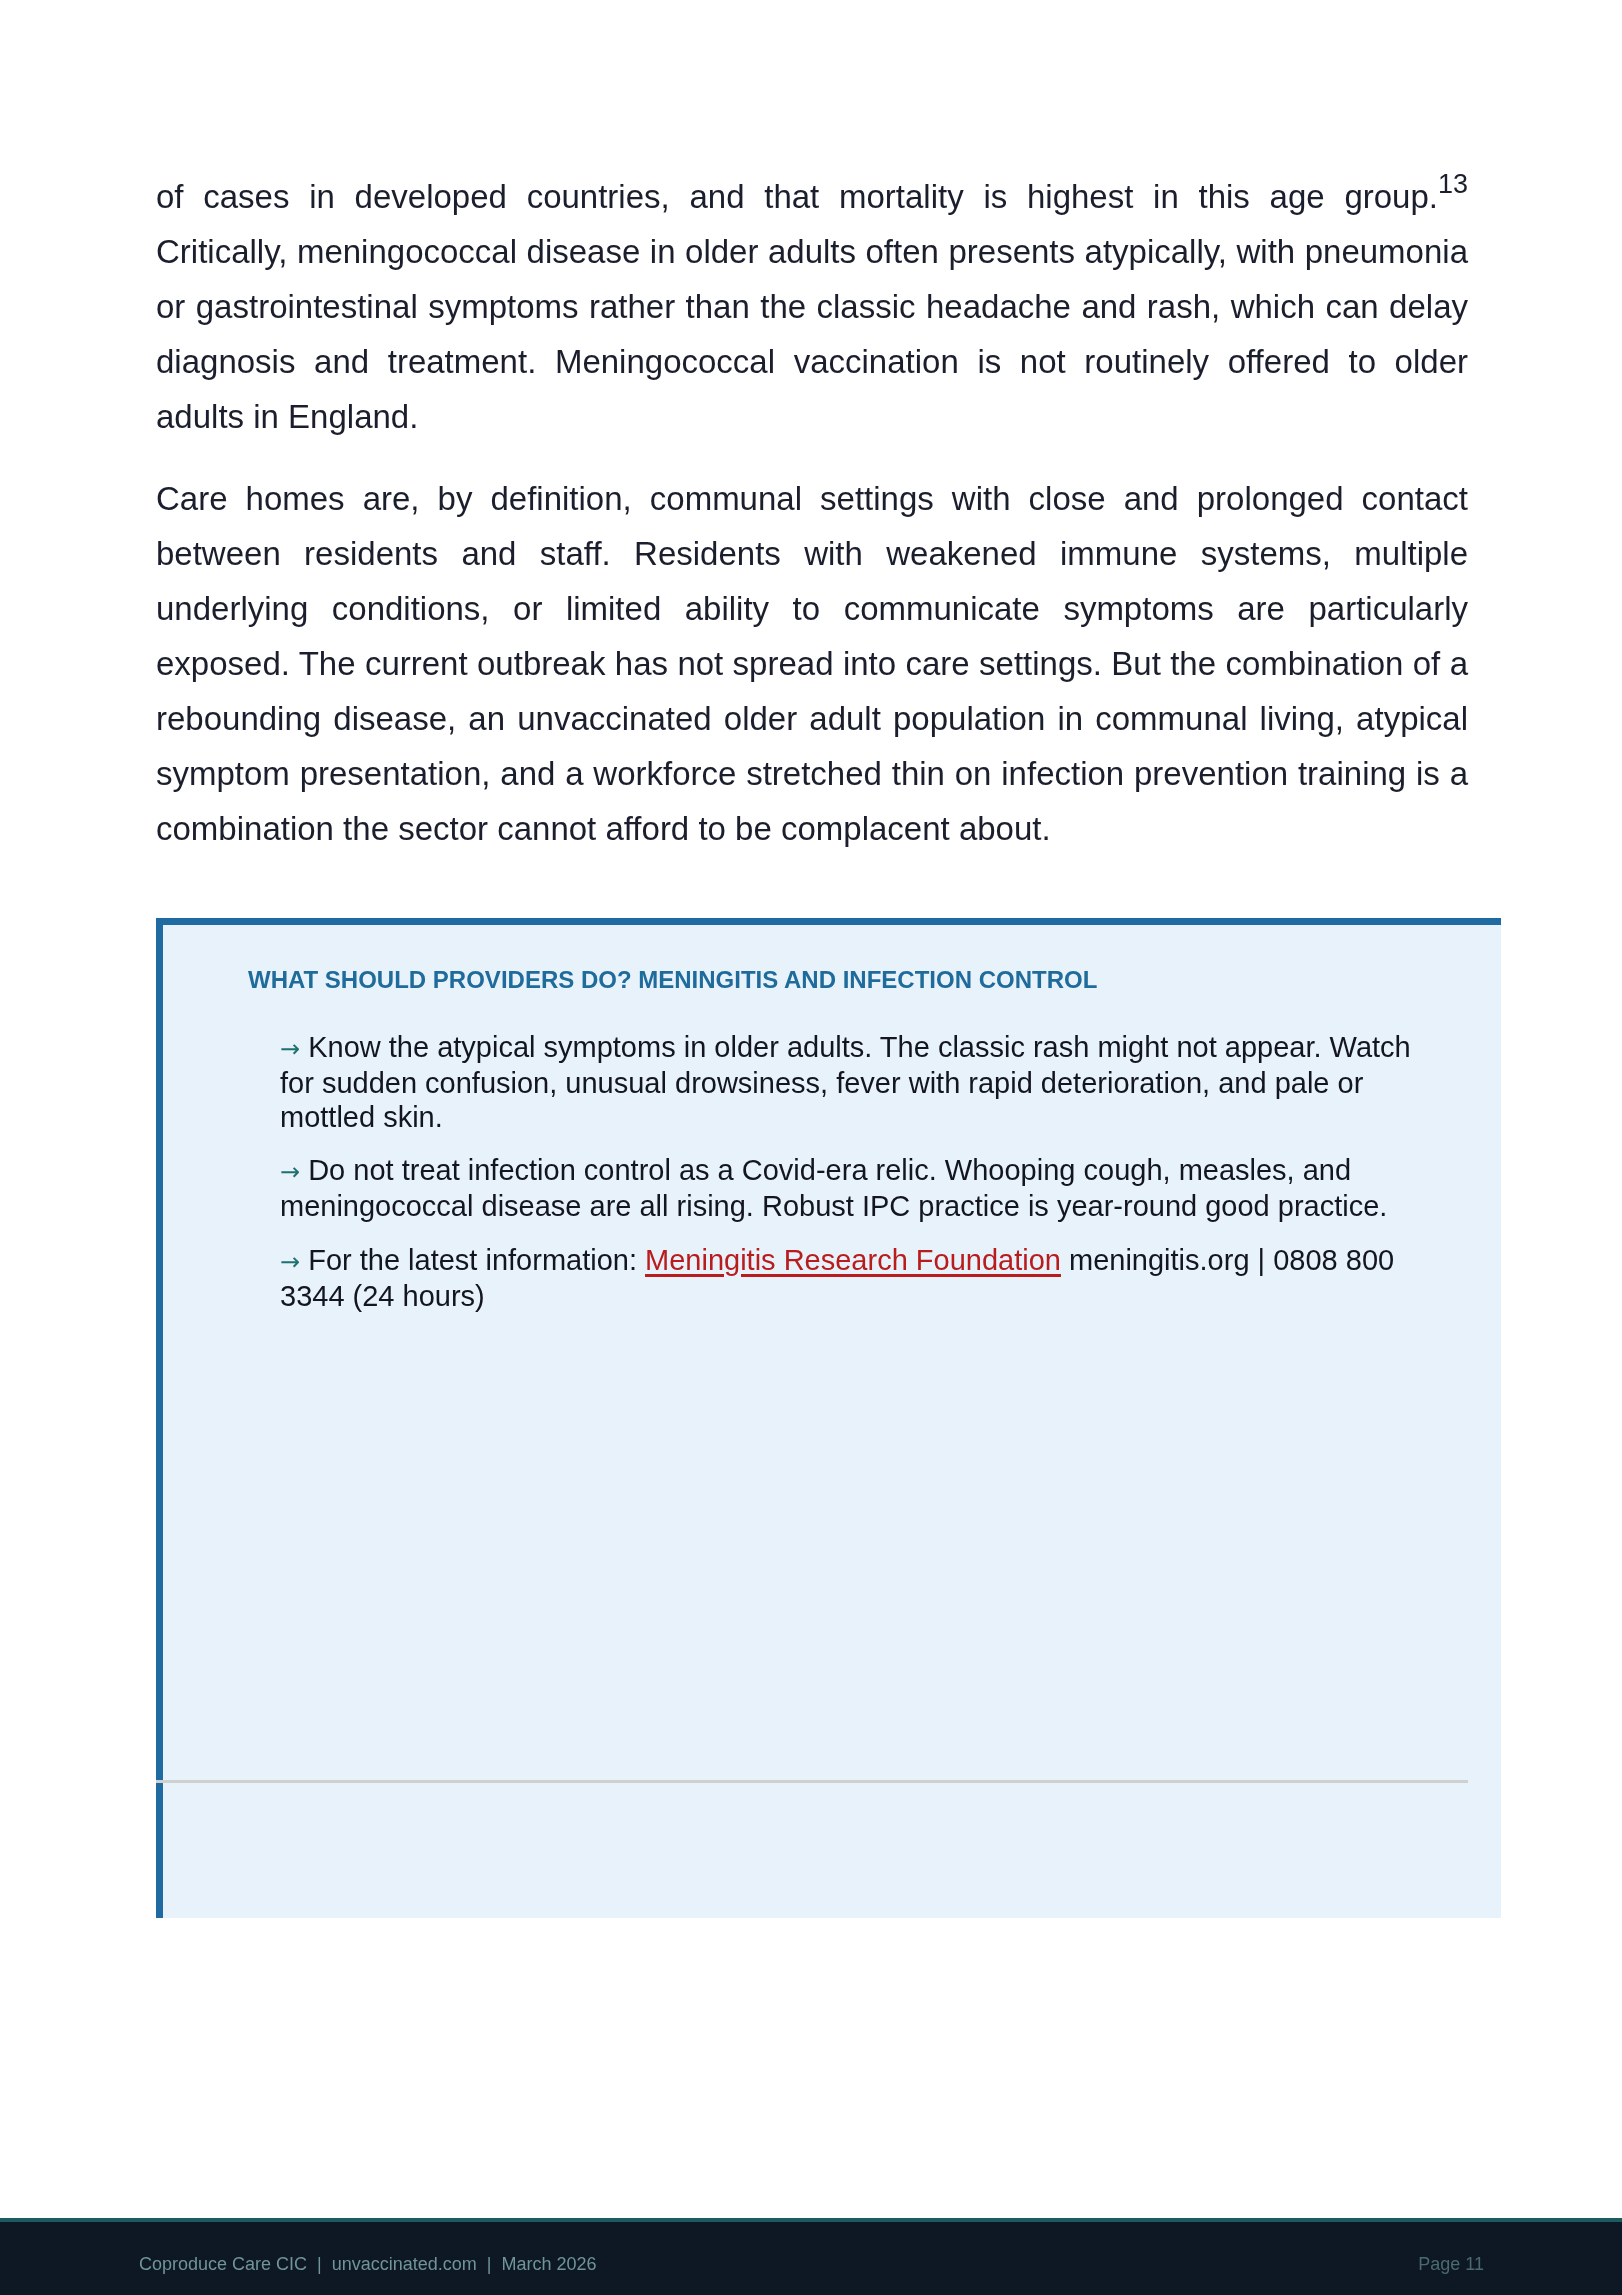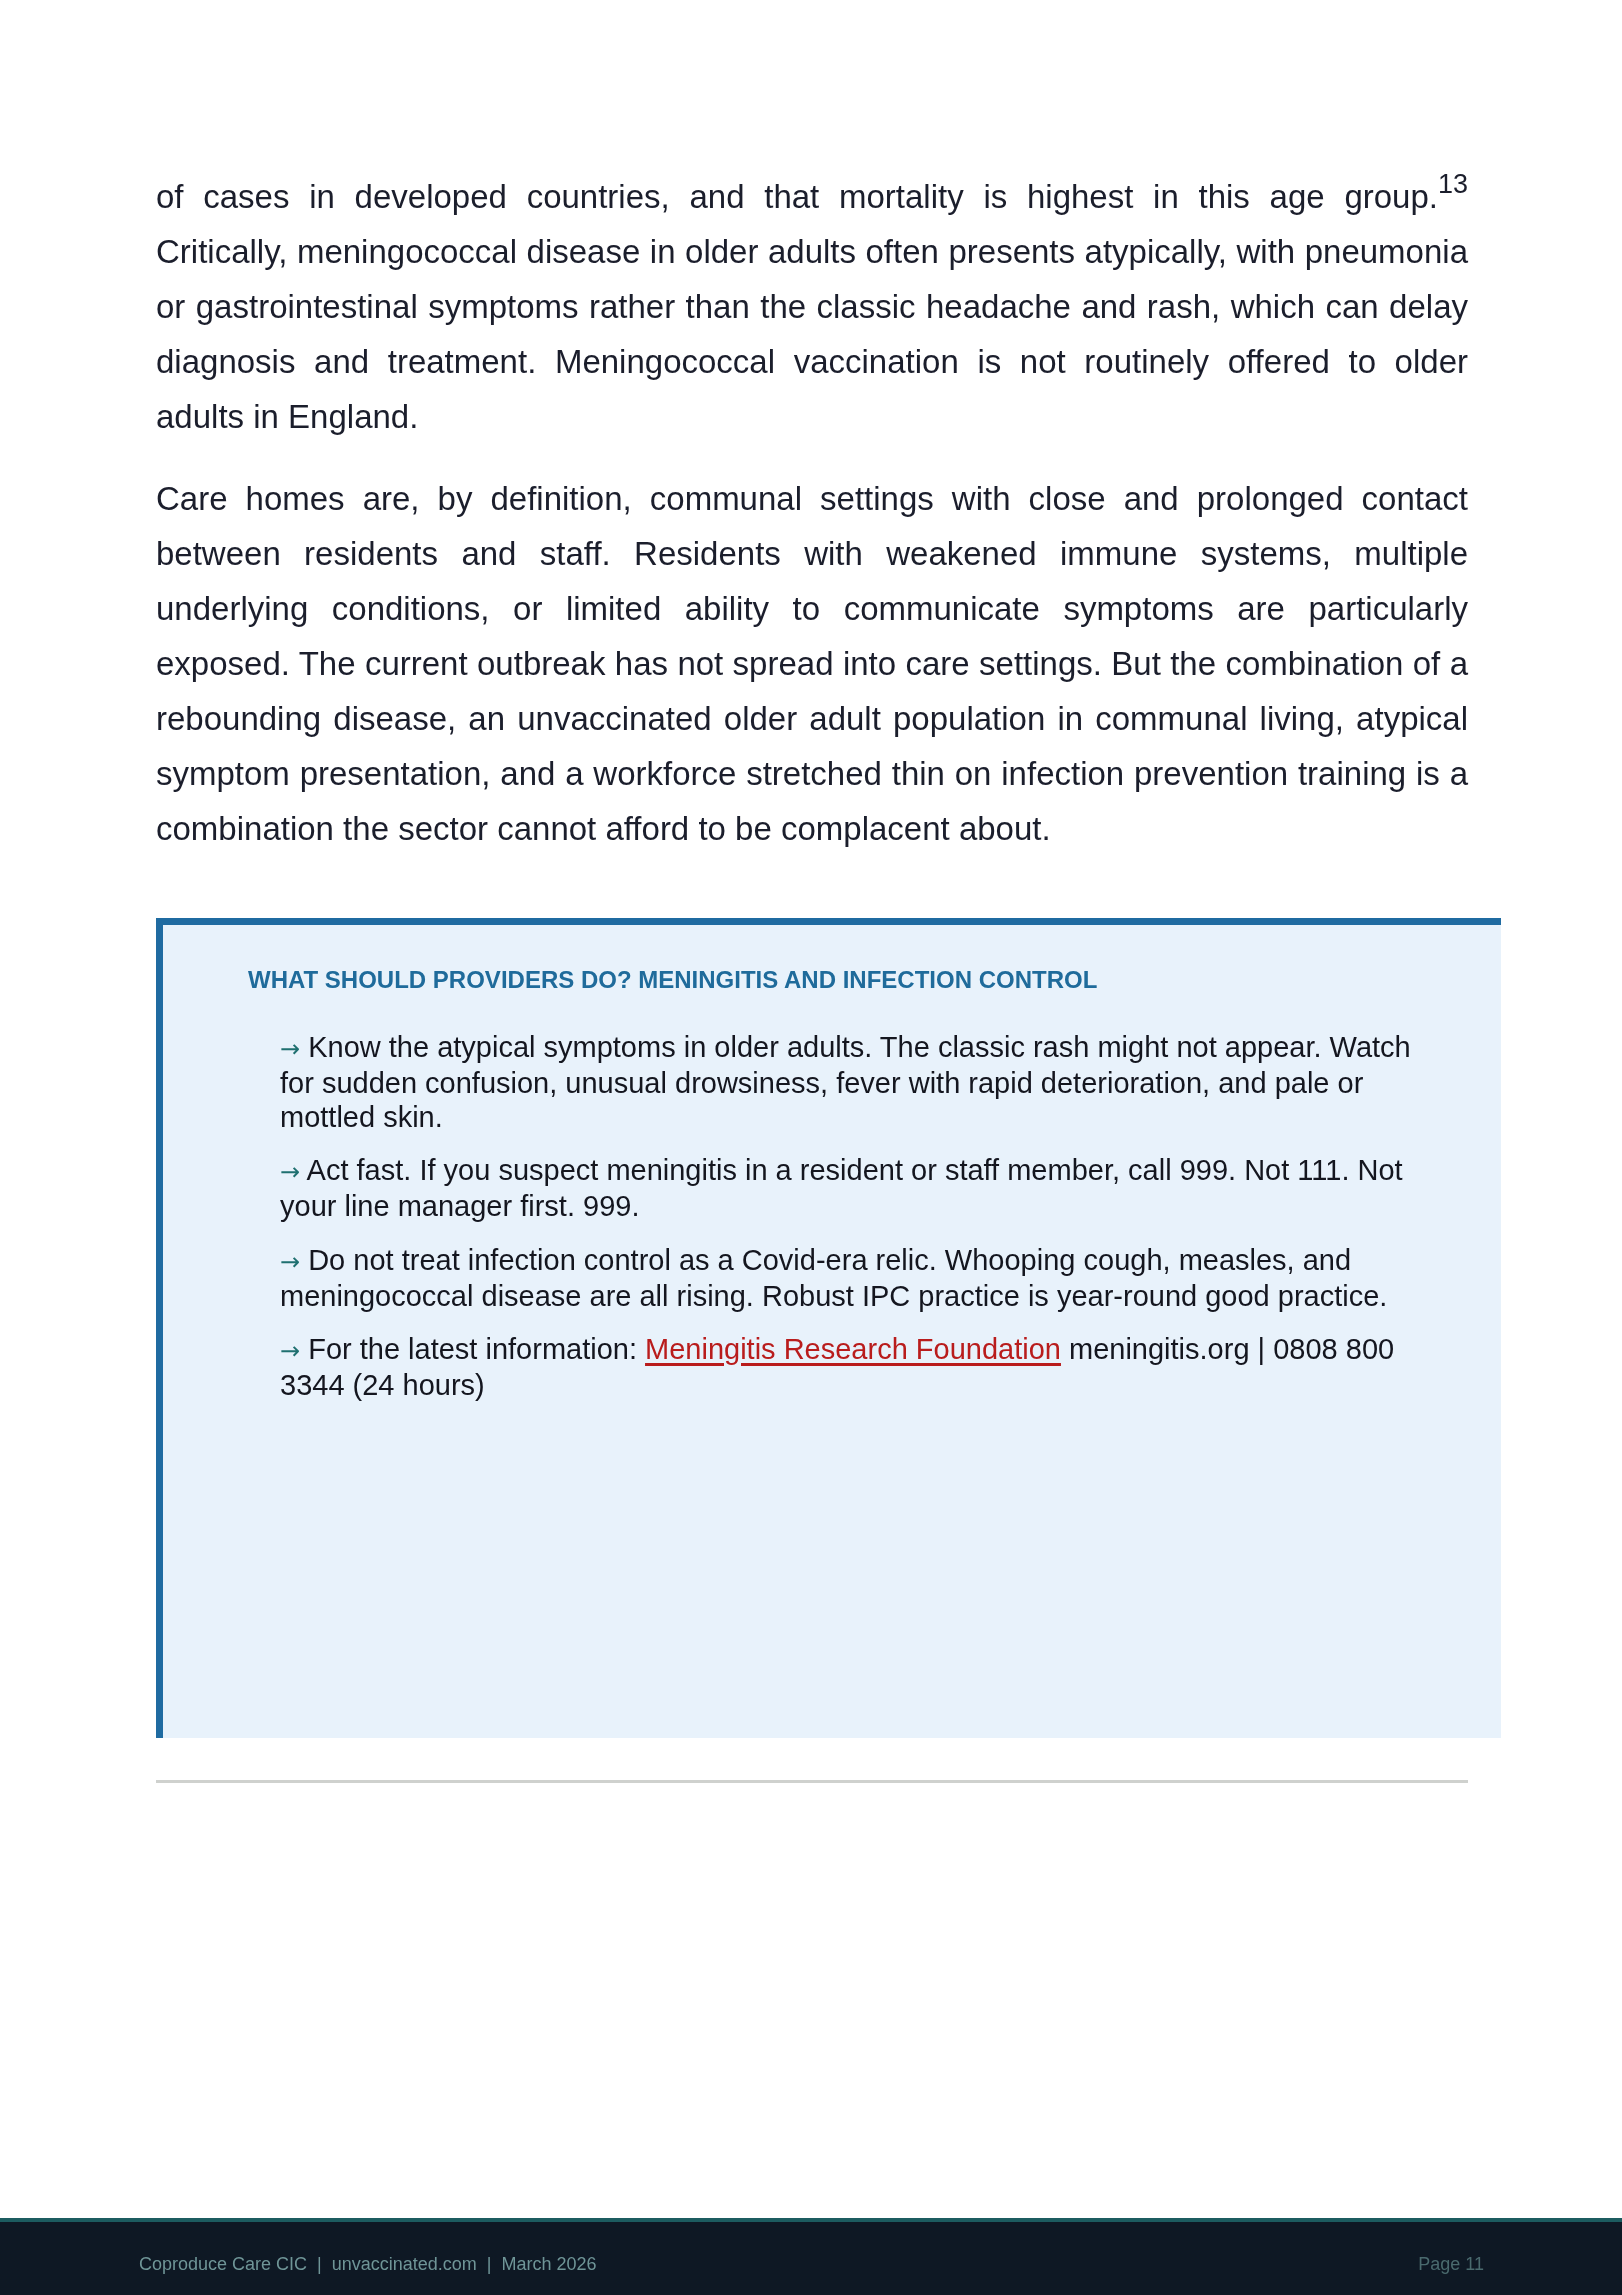--- a/index.html
+++ b/index.html
@@ -6,21 +6,21 @@
   body {
     width:1623px; height:2295px; position:relative; background:#ffffff;
     font-family:"Liberation Sans", sans-serif; color:#1b1e2c; overflow:hidden;
   }
   .content { position:absolute; left:156px; top:169px; width:1312px; }
   .para {
     font-size:33px; line-height:55px; text-align:justify; margin:0 0 27px 0;
   }
   .para sup { font-size:27px; line-height:0; position:relative; top:-3.4px; vertical-align:super; }
   .callout {
-    position:absolute; left:156px; top:918px; width:1345px; height:820px;
+    position:absolute; left:156px; top:918px; width:1345px; height:1000px;
     background:#e8f2fb; border-top:7.6px solid #1f6ba1; border-left:7.6px solid #1f6ba1;
     box-sizing:border-box;
   }
   .callout-title {
     position:absolute; left:85px; top:41px; font-size:24px; font-weight:bold;
     color:#1f6b9b; letter-spacing:0px;
   }
   .callout-list { position:absolute; left:117px; top:105px; width:1133px; margin:0; padding:0; list-style:none; }
   .callout-item { font-size:29px; line-height:34px; margin:0 0 19.4px 0; color:#14161f; }
   .arrow { color:#1f7070; font-family:"DejaVu Sans", sans-serif; font-size:24px; }
@@ -39,21 +39,20 @@
 
 <div class="content">
   <p class="para"><span>of cases in developed countries, and that mortality is highest in this age group.</span><sup>13</sup><span> Critically, meningococcal disease in older adults often presents atypically, with pneumonia or gastrointestinal symptoms rather than the classic headache and rash, which can delay diagnosis and treatment. Meningococcal vaccination is not routinely offered to older adults in England.</span></p>
   <p class="para">Care homes are, by definition, communal settings with close and prolonged contact between residents and staff. Residents with weakened immune systems, multiple underlying conditions, or limited ability to communicate symptoms are particularly exposed. The current outbreak has not spread into care settings. But the combination of a rebounding disease, an unvaccinated older adult population in communal living, atypical symptom presentation, and a workforce stretched thin on infection prevention training is a combination the sector cannot afford to be complacent about.</p>
 </div>
 
 <div class="callout">
   <div class="callout-title">WHAT SHOULD PROVIDERS DO? MENINGITIS AND INFECTION CONTROL</div>
   <ul class="callout-list">
     <li class="callout-item"><span class="arrow">→</span> <span>Know the atypical symptoms in older adults. The classic rash might not appear. Watch for sudden confusion, unusual drowsiness, fever with rapid deterioration, and pale or mottled skin.</span></li>
-    <li class="callout-item"><span class="arrow">→</span> <span>Act fast. If you suspect meningitis in a resident or staff member, call 999. Not 111. Not your line manager first. 999.</span></li>
     <li class="callout-item"><span class="arrow">→</span> <span>Do not treat infection control as a Covid-era relic. Whooping cough, measles, and meningococcal disease are all rising. Robust IPC practice is year-round good practice.</span></li>
     <li class="callout-item"><span class="arrow">→</span> <span>For the latest information: </span><a class="link">Meningitis Research Foundation</a><span> meningitis.org | 0808 800 3344 (24 hours)</span></li>
   </ul>
 </div>
 
 <div class="divider"></div>
 
 <div class="footer">
   <div class="footer-left">
     <span>Coproduce Care CIC</span><span class="sep">|</span><span>unvaccinated.com</span><span class="sep">|</span><span>March 2026</span>

